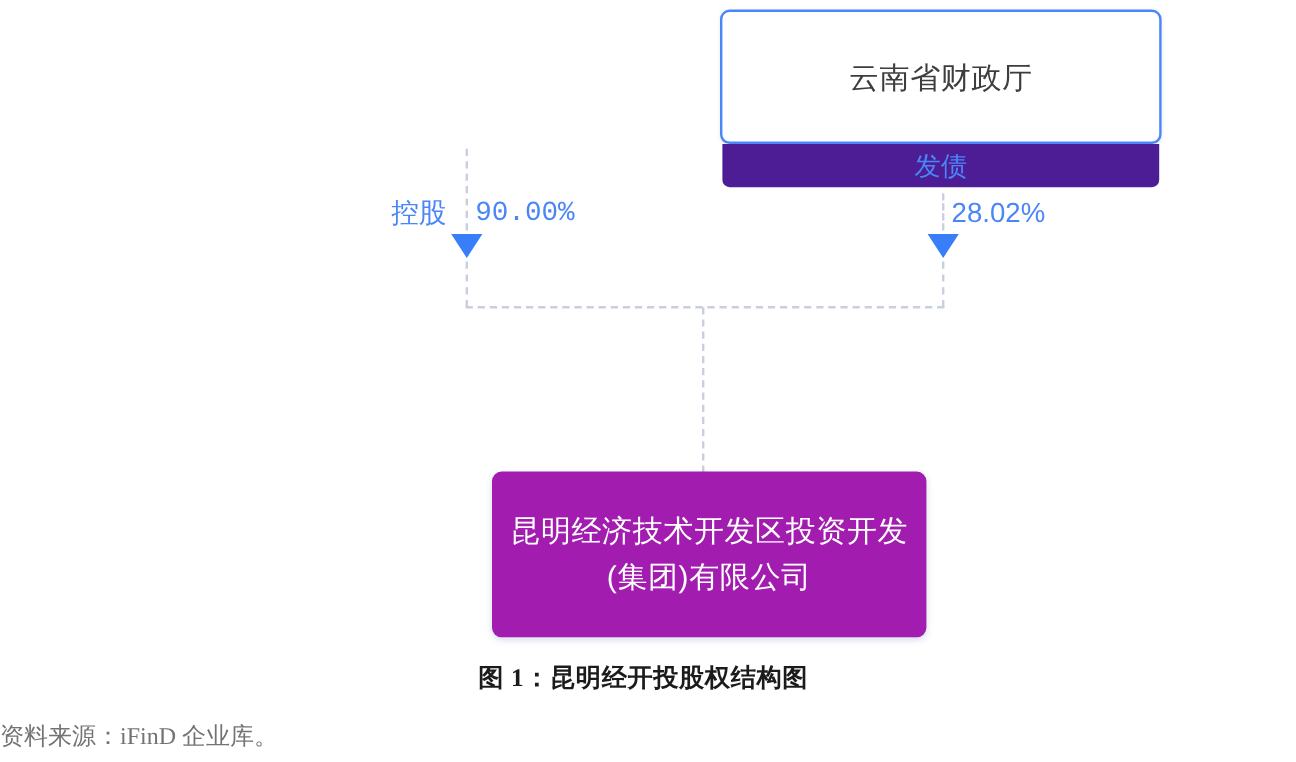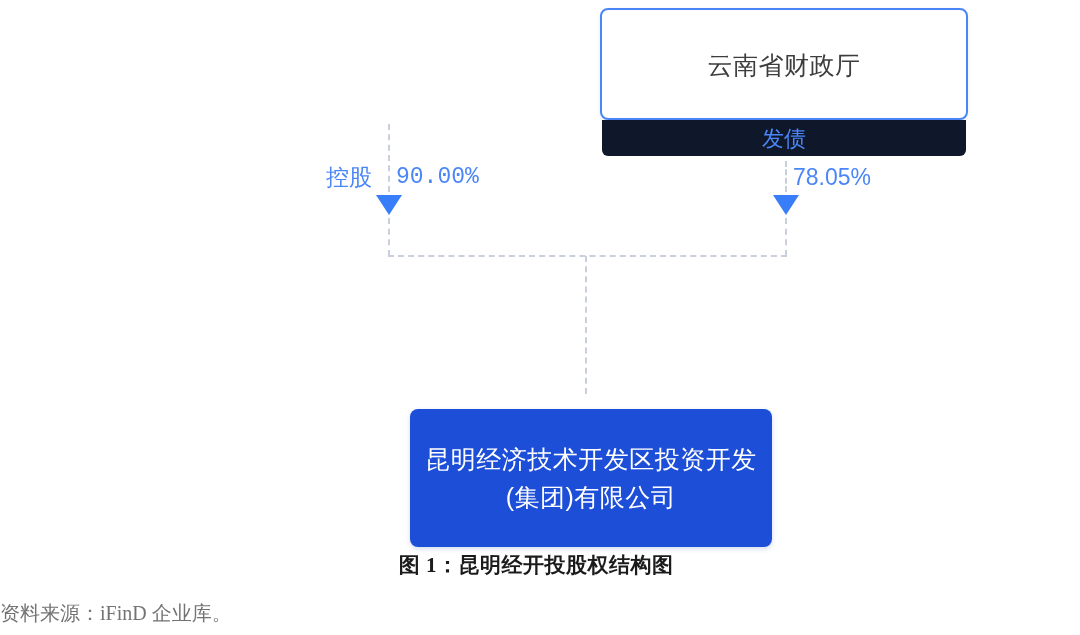--- a/index.html
+++ b/index.html
@@ -48,33 +48,32 @@
     color: #3d3d3d;
     font-size: 25px;
     line-height: 38px;
     letter-spacing: 0.5px;
     padding: 0 12px;
     box-sizing: border-box;
   }
 
   .node-footer {
     flex: 0 0 auto;
-    background: #0f172a;
+    background: #4c1d95;
     color: #4a86f7;
     font-size: 22px;
     line-height: 38px;
     text-align: center;
     border-bottom-left-radius: 6px;
     border-bottom-right-radius: 6px;
   }
 
   .node-filled {
-    background: #1d4ed8;
+    background: #a21caf;
     box-shadow: 0 2px 5px rgba(90,120,190,0.25);
-    margin-top: 16px;
   }
   .node-filled .node-title {
     color: #ffffff;
   }
 
   
   #node-parent-left {
     left: 208px;
     top: 8px;
     width: 362px;
@@ -178,21 +177,21 @@
   <div class="vline" id="vline-right-upper"></div>
   <div class="vline" id="vline-right-lower"></div>
   <div class="hline" id="hline-bus"></div>
   <div class="vline" id="vline-center"></div>
 
   <div class="arrow" id="arrow-left"></div>
   <div class="arrow" id="arrow-right"></div>
 
   <div class="edge-label" id="label-left-relation">控股</div>
   <div class="edge-label" id="label-left-pct">90.00%</div>
-  <div class="edge-label" id="label-right-pct">78.05%</div>
+  <div class="edge-label" id="label-right-pct">28.02%</div>
 
 
   <div class="node node-outline" id="node-parent-right">
     <div class="node-title">云南省财政厅</div>
     <div class="node-footer">发债</div>
   </div>
 
   <div class="node node-filled" id="node-subject">
     <div class="node-title">昆明经济技术开发区投资开发(集团)有限公司</div>
   </div>

